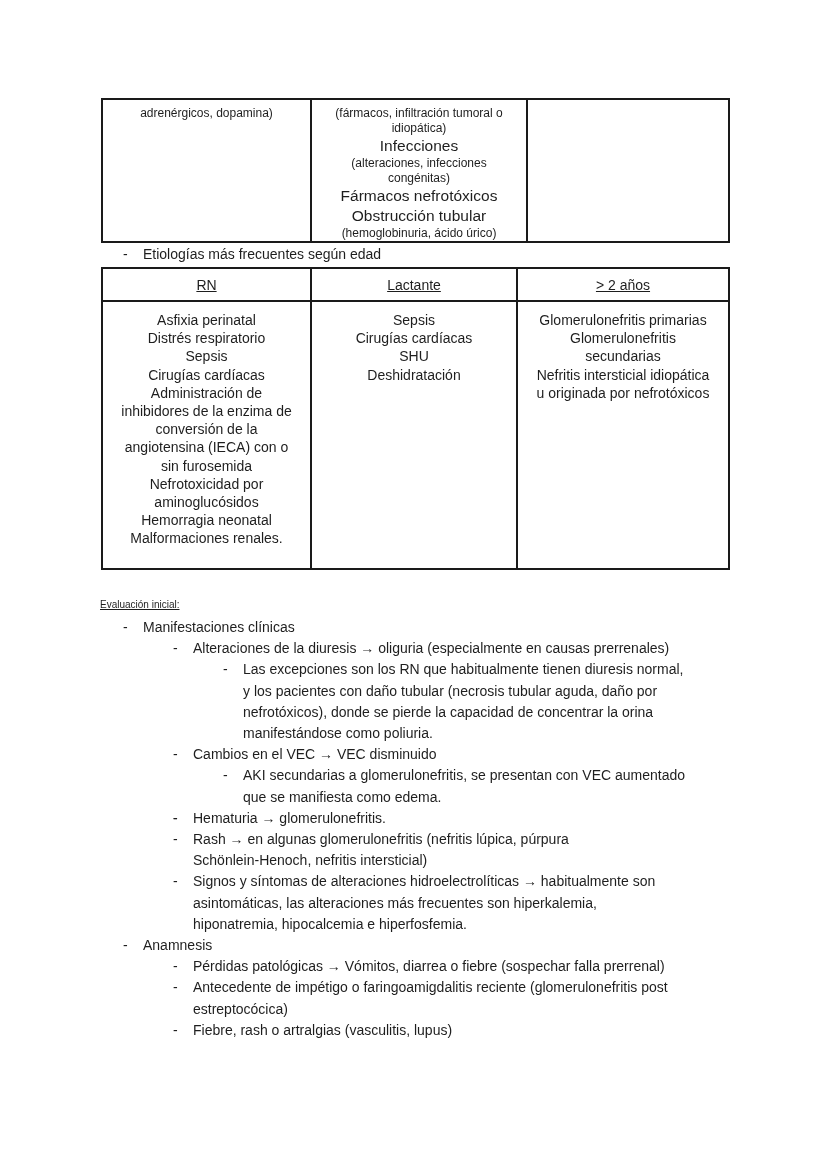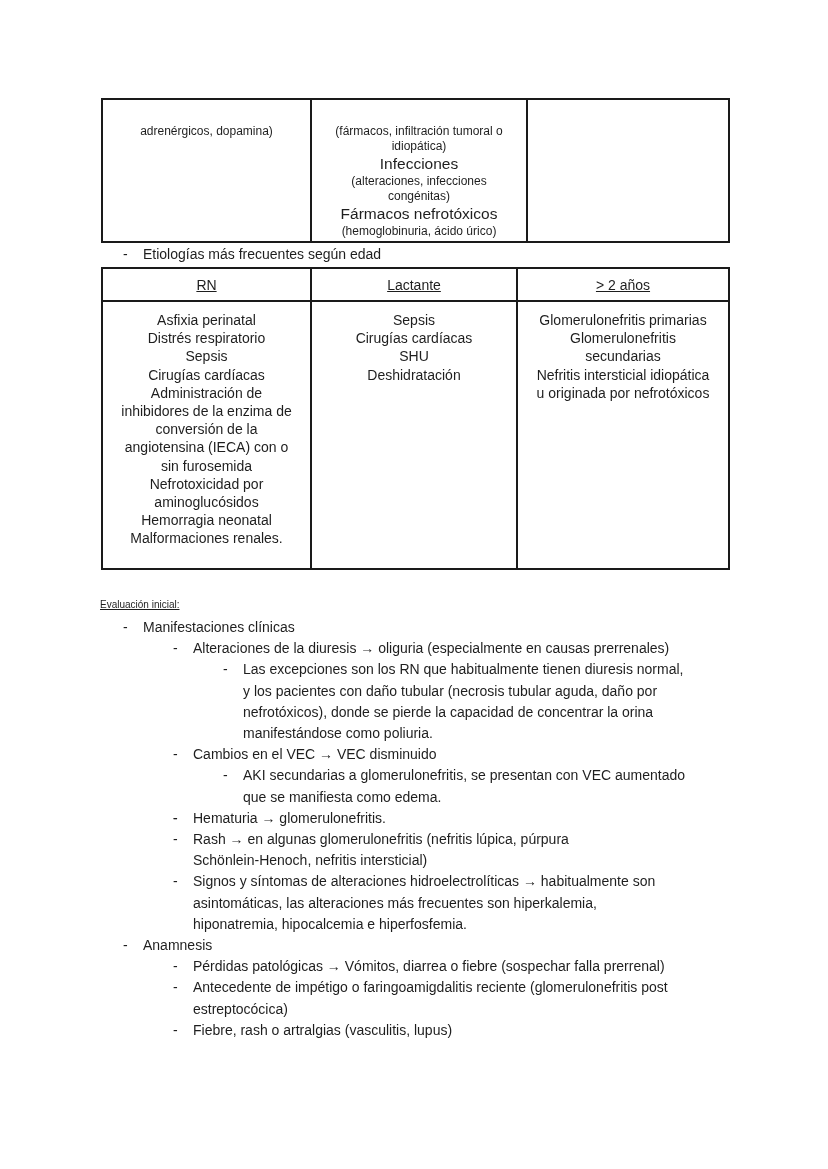--- a/index.html
+++ b/index.html
@@ -6,21 +6,21 @@
   .page{
     position:relative;width:828px;height:1169px;background:#ffffff;
     font-family:"Liberation Sans",sans-serif;color:#1e1e1e;overflow:hidden;
   }
   
   .t1{
     position:absolute;left:101px;top:98px;width:629px;height:145px;
     border:2px solid #1a1a1a;box-sizing:border-box;
     display:grid;grid-template-columns:207px 216px 1fr;
   }
-  .t1c{border-left:2px solid #1a1a1a;padding-top:24px;text-align:center;box-sizing:border-box;overflow:hidden;}
+  .t1c{border-left:2px solid #1a1a1a;padding-top:6px;text-align:center;box-sizing:border-box;overflow:hidden;}
   .t1c:first-child{border-left:none;}
   .line-small{font-size:12px;line-height:15px;}
   .line-large{font-size:15.5px;line-height:20px;}
   
   .bullet-line{position:absolute;left:100px;top:246px;width:640px;font-size:14px;line-height:16px;padding-left:43px;box-sizing:border-box;}
   .bullet-line .dash{position:absolute;left:23px;top:0;}
   
   .t2{
     position:absolute;left:101px;top:267px;width:629px;height:303px;
     border:2px solid #1a1a1a;box-sizing:border-box;
@@ -57,20 +57,21 @@
     <div class="t1c">
       <div class="line-small">adrenérgicos, dopamina)</div>
     </div>
     <div class="t1c" id="renal-cell">
         <div class="line-small">(fármacos, infiltración tumoral o</div>
         <div class="line-small">idiopática)</div>
         <div class="line-large">Infecciones</div>
         <div class="line-small">(alteraciones, infecciones</div>
         <div class="line-small">congénitas)</div>
         <div class="line-large">Fármacos nefrotóxicos</div>
+        <div class="line-large">Obstrucción tubular</div>
         <div class="line-small">(hemoglobinuria, ácido úrico)</div>
       </div>
     <div class="t1c"></div>
   </div>
 
   <div class="bullet-line">
     <span class="dash">-</span>
     <span>Etiologías más frecuentes según edad</span>
   </div>
 

